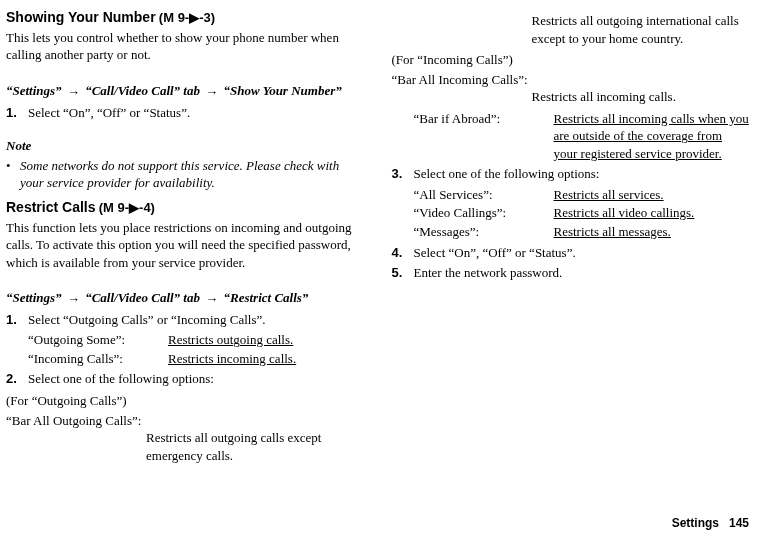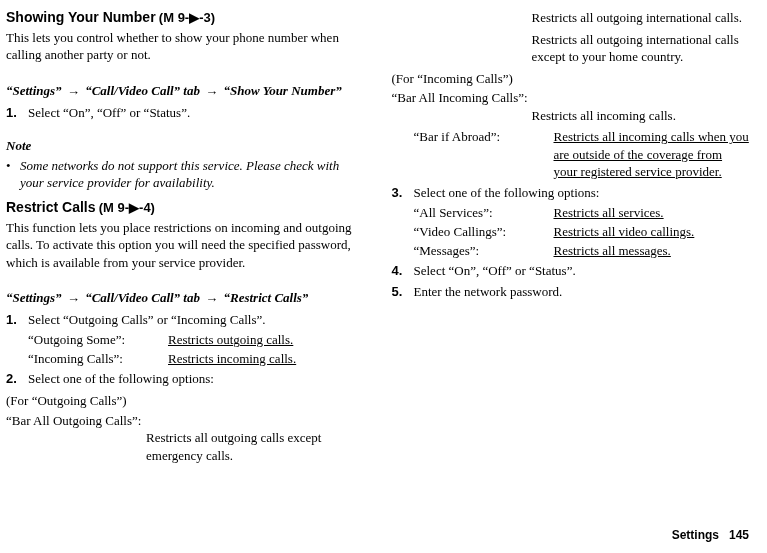--- a/index.html
+++ b/index.html
@@ -98,21 +98,21 @@
   }
   .stack-label {
     margin: 0;
   }
   .stack-val {
     margin-left: 140px;
   }
   .footer {
     position: absolute;
     right: 18px;
-    bottom: 10px;
+    bottom: 22px;
     font-family: Arial, Helvetica, sans-serif;
     font-weight: bold;
     font-size: 12px;
     margin-top: 9px;
   }
 </style>
 </head>
 <body>
 
 <div class="page">
@@ -175,21 +175,20 @@
         <div class="stack-label">“Bar All Outgoing Calls”:</div>
         <div class="stack-val">Restricts all outgoing calls except emergency calls.</div>
       </div>
     </div>
 
   </div>
 
   <div class="col">
 
     <div class="sub stack">
-      <div class="stack-val">Restricts all outgoing international calls.</div>
     </div>
     <div class="sub stack">
       <div class="stack-val">Restricts all outgoing international calls except to your home country.</div>
     </div>
 
     <div class="group-label">(For “Incoming Calls”)</div>
 
     <div class="sub stack">
       <div class="stack-label">“Bar All Incoming Calls”:</div>
       <div class="stack-val">Restricts all incoming calls.</div>

